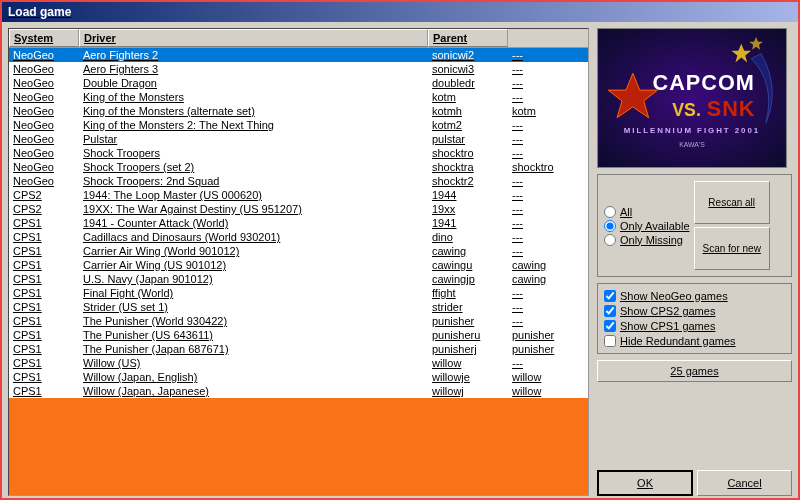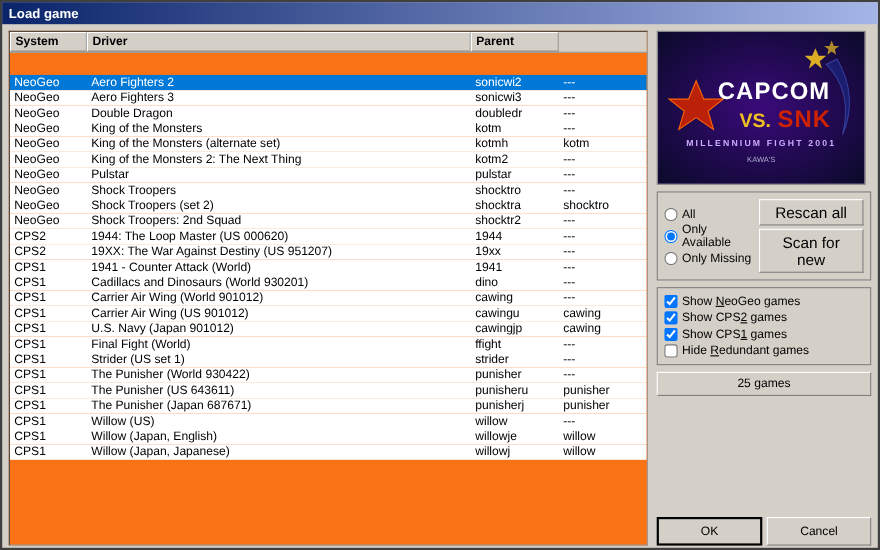--- a/index.html
+++ b/index.html
@@ -8,22 +8,23 @@
       font-size: 11px;
       background: #d4d0c8;
       width: 800px;
       height: 500px;
       overflow: hidden;
     }
 
     .window {
       width: 800px;
       height: 500px;
-      border: 2px solid #404040;
-      background: #d4d0c8;
+      border: 2px solid #ef4444;
+      background: #d4d0c8;
+      text-decoration: underline;
     }
 
     .title-bar {
       background: linear-gradient(to right, #0a246a, #a6b5e7);
       color: white;
       padding: 3px 6px;
       font-size: 12px;
       font-weight: bold;
       display: flex;
       align-items: center;
@@ -62,21 +63,20 @@
       cursor: pointer;
       background: #d4d0c8;
       border-top: 1px solid #fff;
       border-left: 1px solid #fff;
       border-bottom: 1px solid #808080;
     }
 
     .table-body {
       overflow-y: auto;
       flex: 1;
-      margin-top: 20px;
     }
 
     .table-row {
       display: grid;
       grid-template-columns: 70px 1fr 80px 80px;
       border-bottom: none;
     }
 
     .table-row:nth-child(odd) {
       background: white;
@@ -156,22 +156,22 @@
       flex-direction: column;
       gap: 3px;
     }
 
     .win-button {
       background: #d4d0c8;
       border-top: 1px solid #ffffff;
       border-left: 1px solid #ffffff;
       border-right: 1px solid #808080;
       border-bottom: 1px solid #808080;
-      padding: 3px 8px;
-      font-size: 14px;
+      padding: 15px 8px;
+      font-size: 10px;
       cursor: pointer;
       min-width: 75px;
     }
 
     .checkbox-group {
       border: 1px solid #808080;
       background: #d4d0c8;
       padding: 6px;
       display: flex;
       flex-direction: column;

